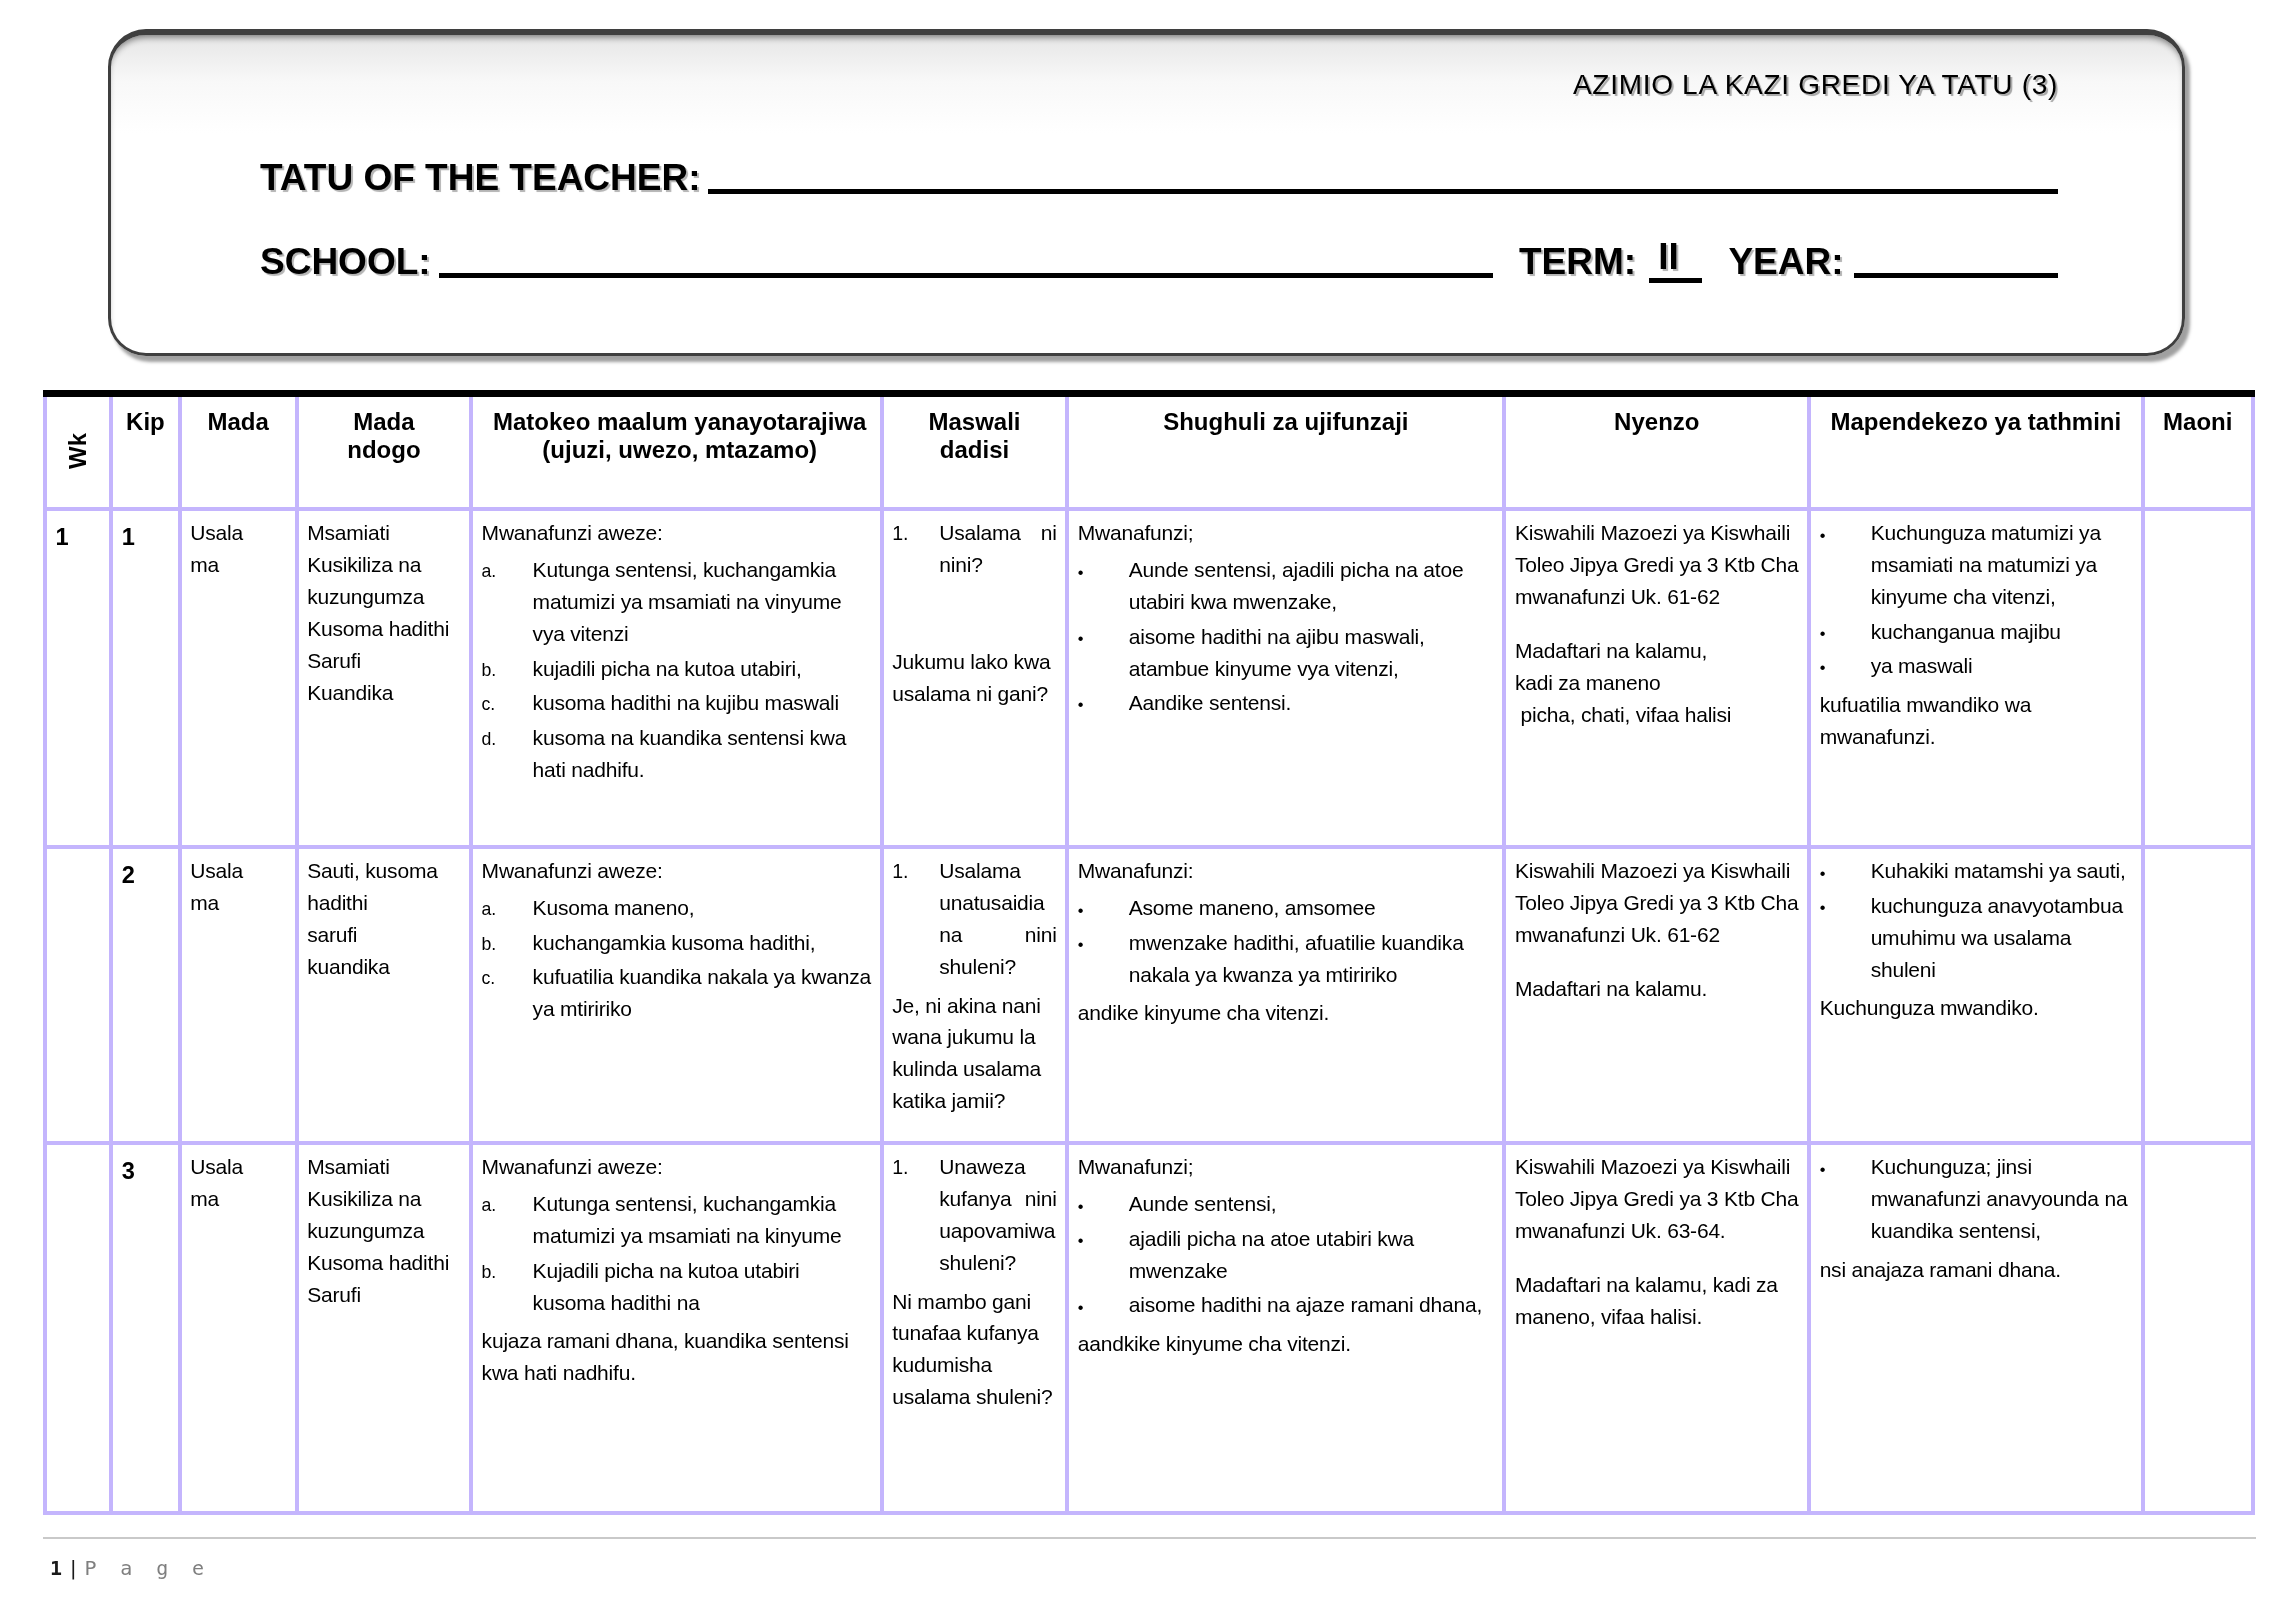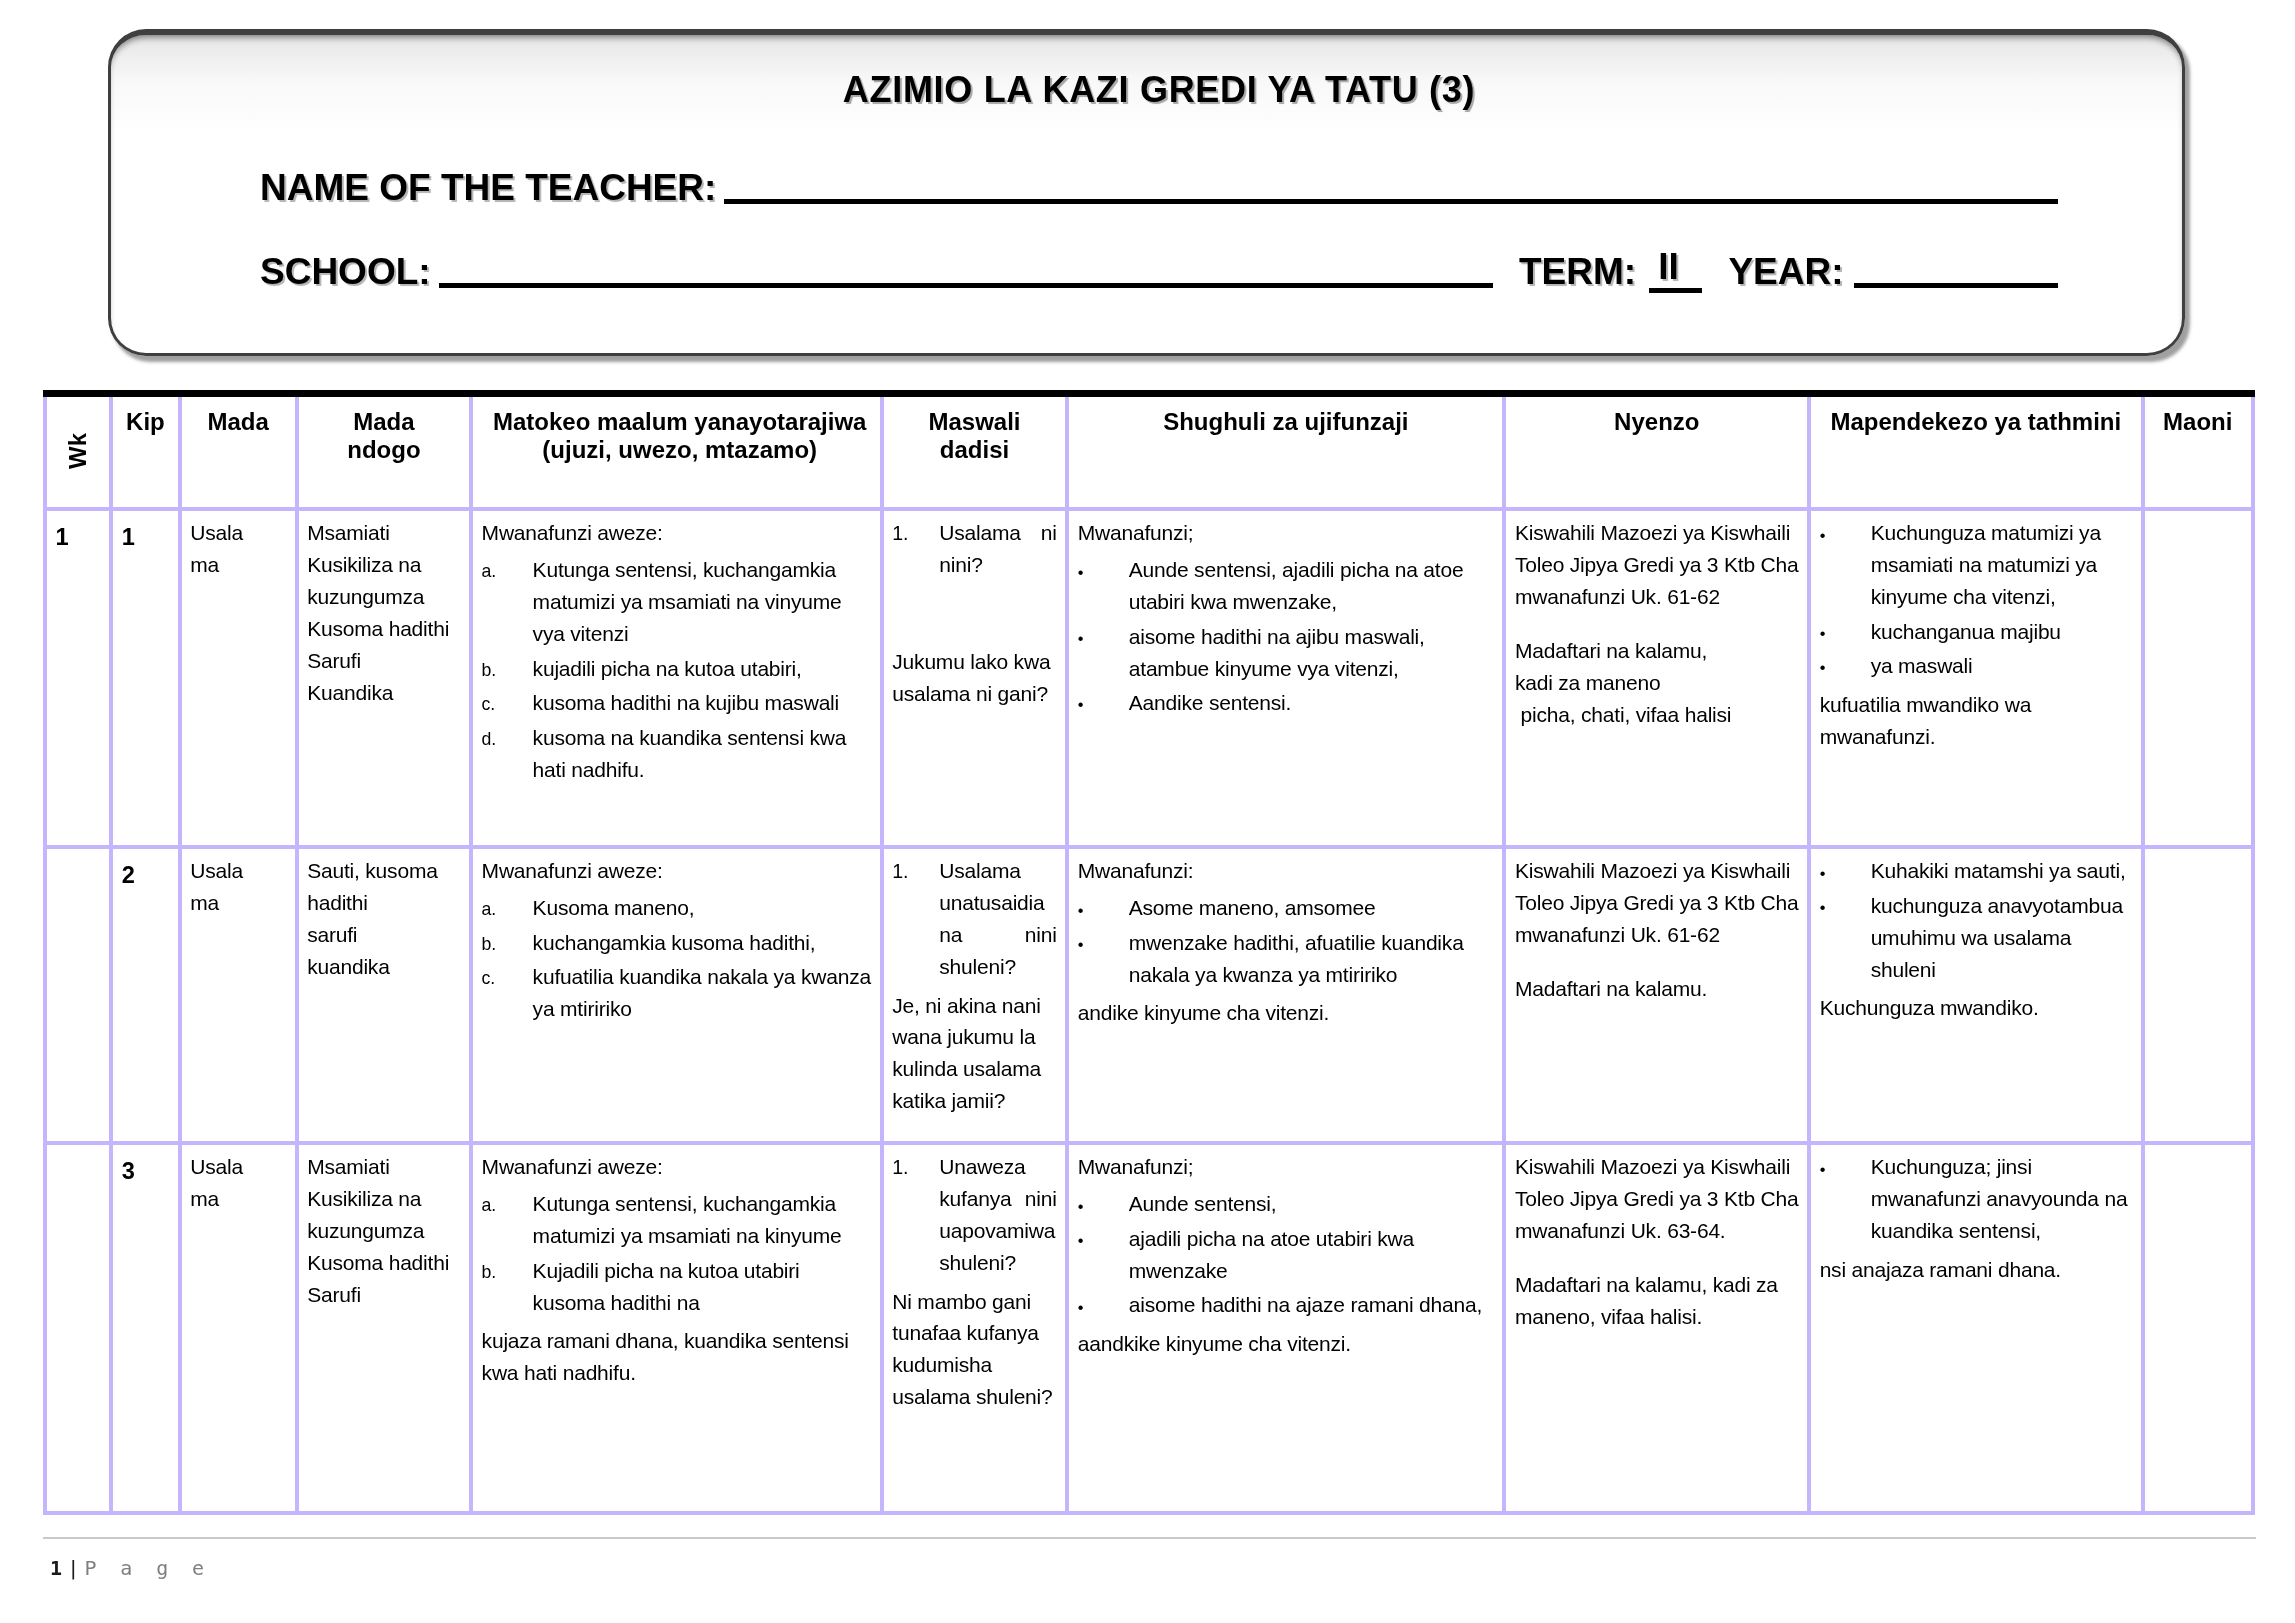--- a/index.html
+++ b/index.html
@@ -11,21 +11,21 @@
   
   .hbox{
     box-sizing:border-box;
     margin:29.4px 110px 0 108px;height:327px;
     border:3.9px solid #3f3f3f;border-top-width:6.5px;border-radius:38px;
     background:linear-gradient(180deg,#e6e6e6 0px,#f8f8f8 46px,#ffffff 98px);
     box-shadow:4.6px 5.9px 3.3px #a0a0a0, inset 0 5.2px 5.9px -2.6px rgba(0,0,0,0.45);
     padding:34px 124px 0 149px;
   }
   .hbox .title{
-    text-align:center;font-size:36px;font-weight:bold;letter-spacing:0.7px;
+    text-align:right;font-size:28px;font-weight:normal;letter-spacing:0.7px;
     text-shadow:2px 2px 0.7px #a8a8a8;white-space:nowrap;
   }
   .hline{display:flex;align-items:flex-end;font-size:37px;font-weight:bold;
     text-shadow:2px 2px 0.7px #b5b5b5;white-space:nowrap;}
   .hline.l1{margin-top:56px;}
   .hline.l2{margin-top:37px;}
   .uline{border-bottom:5.2px solid #000;}
   .u-name{flex:1;margin:0 0 5.2px 7.9px;}
   .u-school{flex:1;margin:0 0 5.2px 7.9px;}
   .term-lbl{margin-left:26px;}
@@ -70,21 +70,21 @@
   .footer-text .num{font-weight:bold;color:#1a1a1a;}
   .footer-text .sep{margin:0 5.2px;color:#1a1a1a;}
   .footer-text .pg{color:#7f7f7f;letter-spacing:5.9px;}
 </style>
 </head>
 <body>
 
 <div class="hbox">
   <div class="title">AZIMIO LA KAZI GREDI YA TATU (3)</div>
   <div class="hline l1">
-    <span>NAME OF THE TEACHER:</span>
+    <span>TATU OF THE TEACHER:</span>
     <span class="uline u-name"></span>
   </div>
   <div class="hline l2">
     <span>SCHOOL:</span>
     <span class="uline u-school"></span>
     <span class="term-lbl">TERM:</span>
     <span class="term-val">II</span>
     <span class="year-lbl">YEAR:</span>
     <span class="uline u-year"></span>
   </div>

